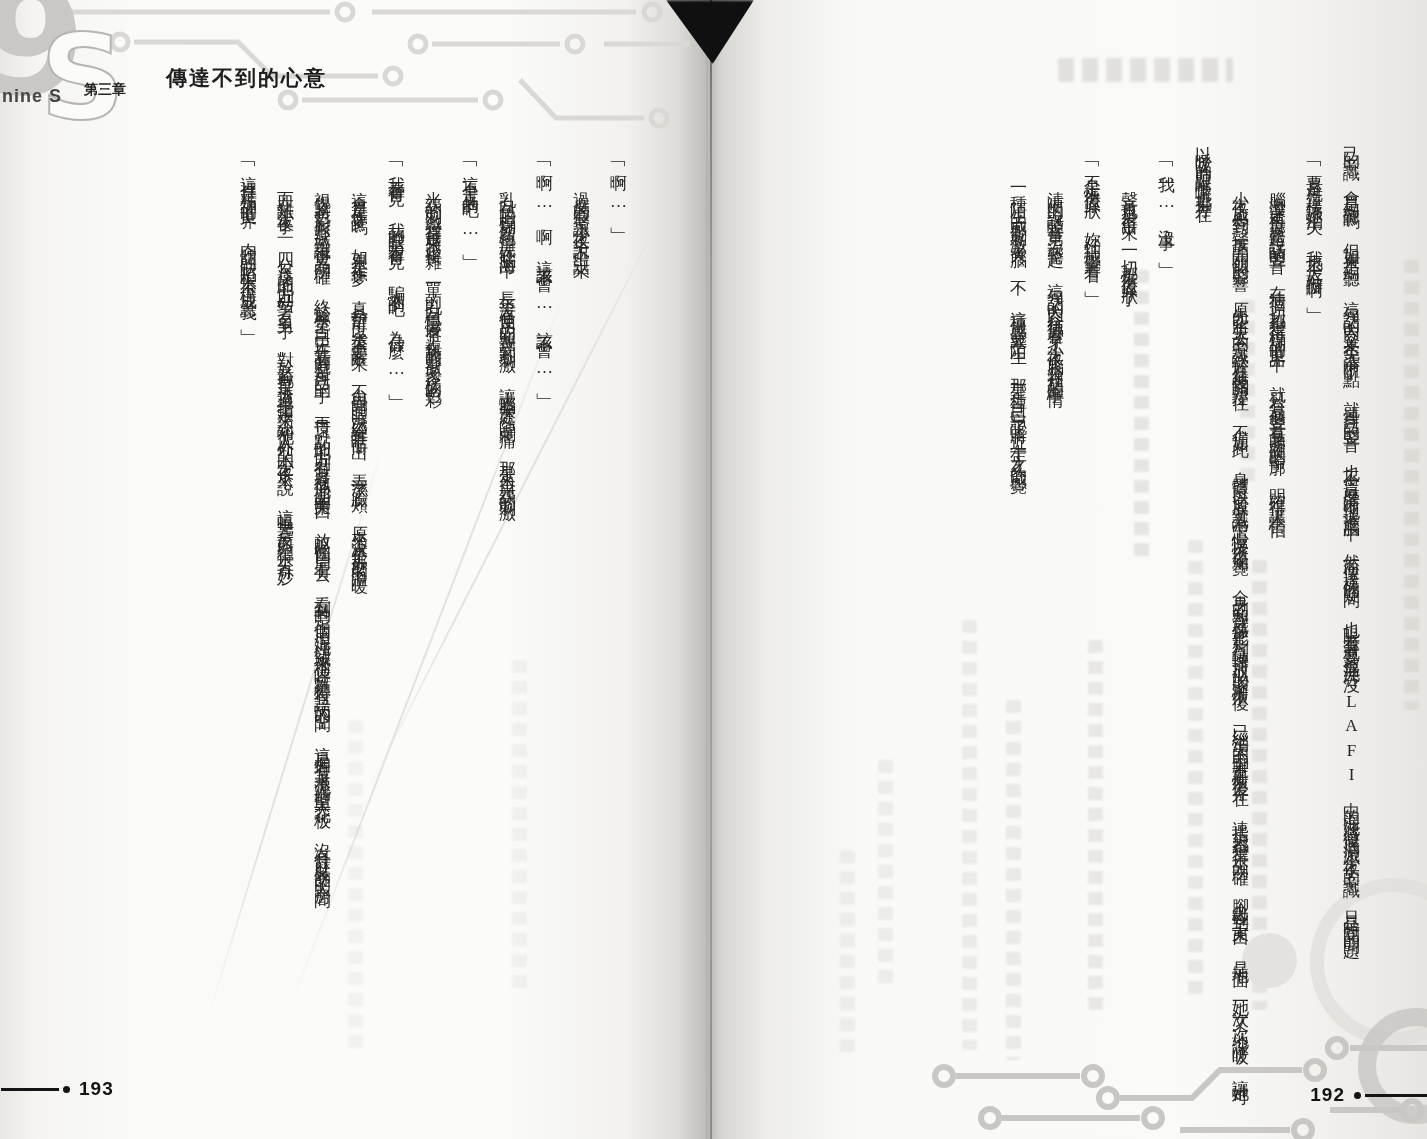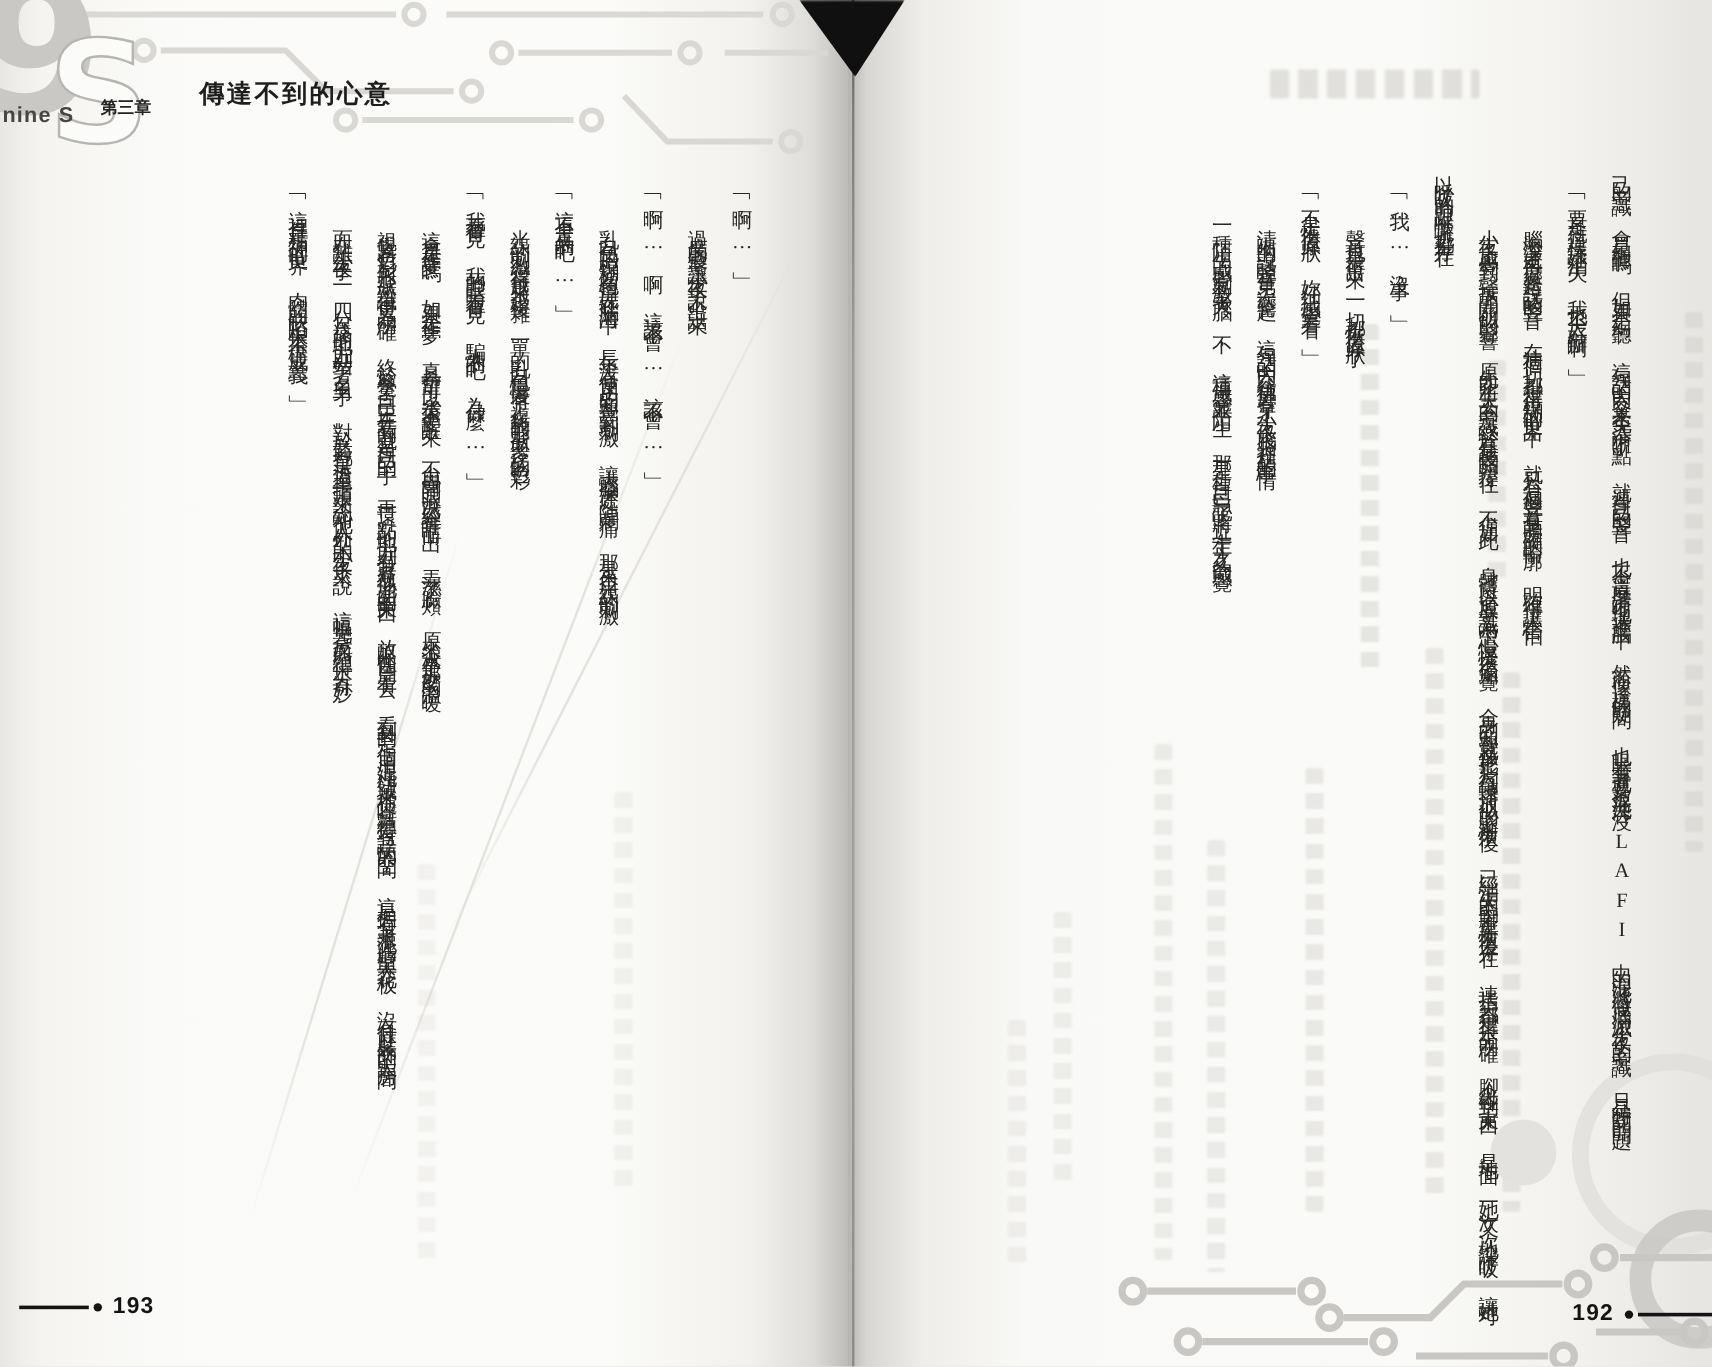--- a/index.html
+++ b/index.html
@@ -91,21 +91,21 @@
   .vtext p{margin:0;padding:0;}
   .vtext p.indent-1{text-indent:22.5px;}
   .vtext p.indent-2{text-indent:45px;}
   
   .pagenum{
     position:absolute;display:flex;align-items:center;
     font-size:19px;font-weight:bold;color:#141414;letter-spacing:1px;
   }
   .pn-line{display:inline-block;height:3px;background:#141414;}
   .pn-dot{display:inline-block;width:7px;height:7px;border-radius:50%;background:#141414;}
-  .pagenum-left{left:16px;top:1078px;}
+  .pagenum-left{left:1px;top:1078px;}
   .pagenum-left .pn-line{width:58px;margin-right:4px;}
   .pagenum-left .pn-dot{margin-right:9px;}
   .pagenum-right{right:0;top:1084px;}
   .pagenum-right .pn-line{width:62px;margin-left:4px;}
   .pagenum-right .pn-dot{margin-left:9px;}
 </style>
 </head>
 <body>
 
 <div class="spread">

